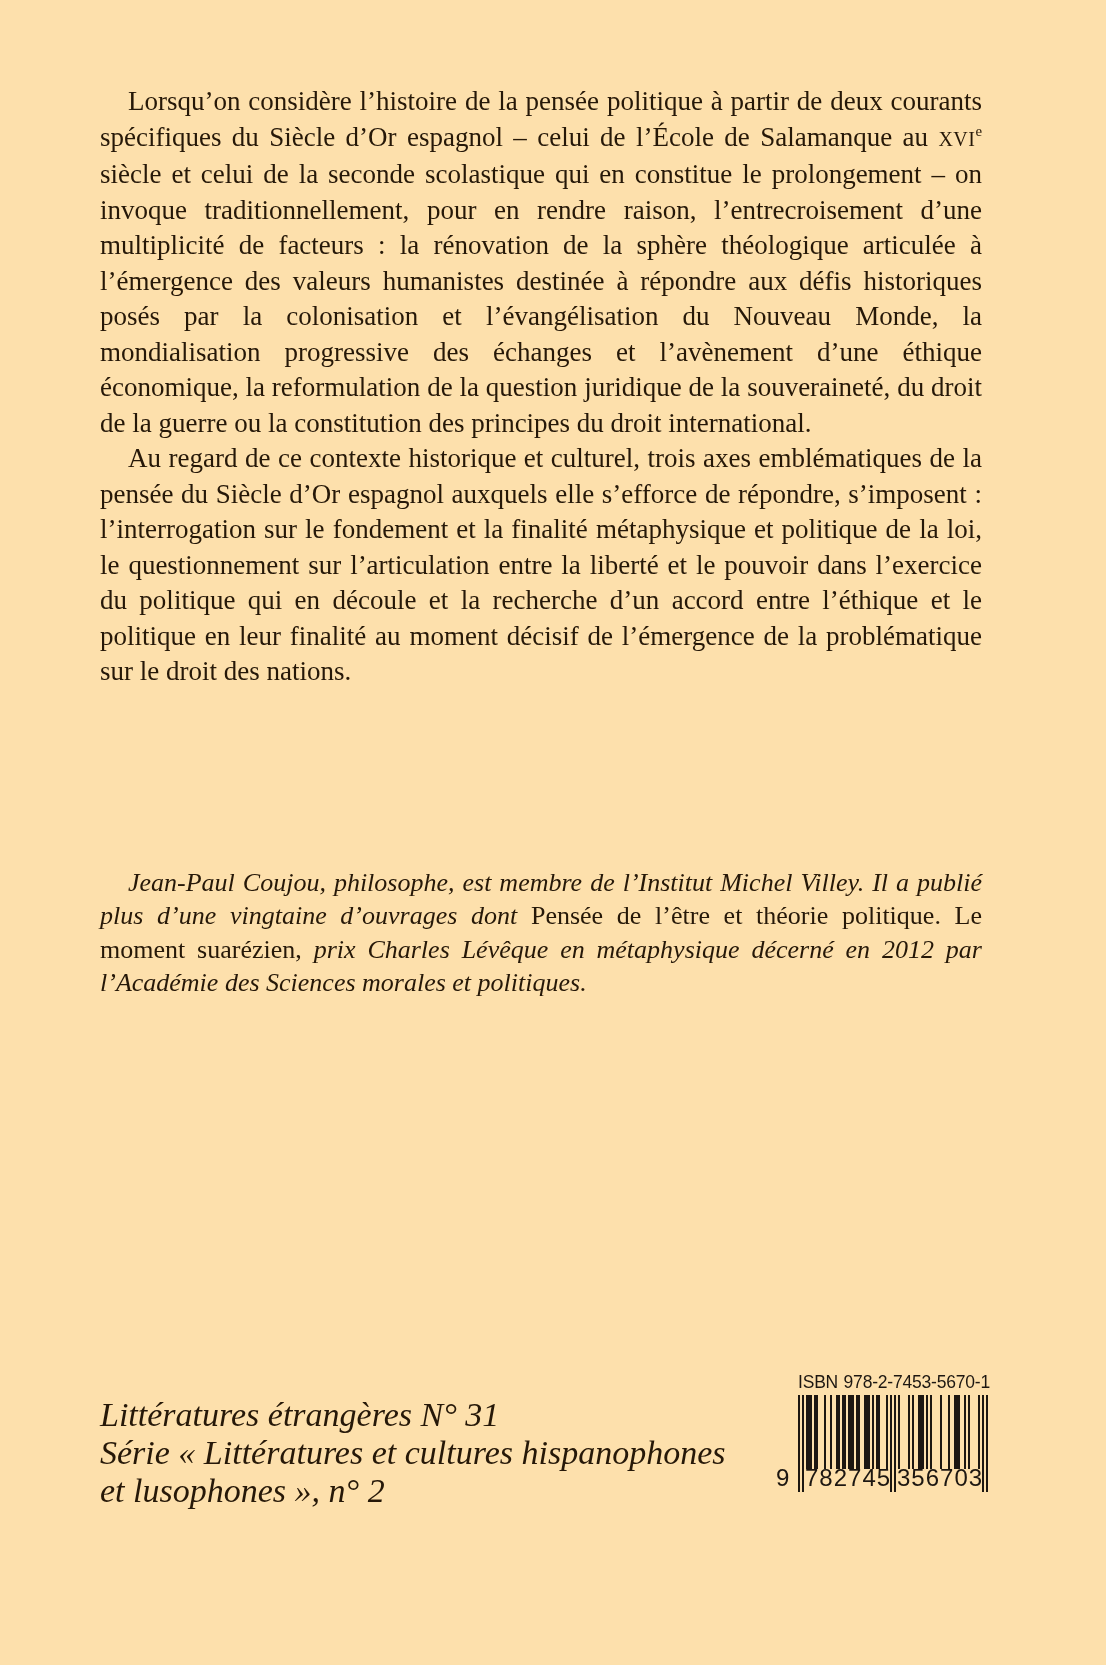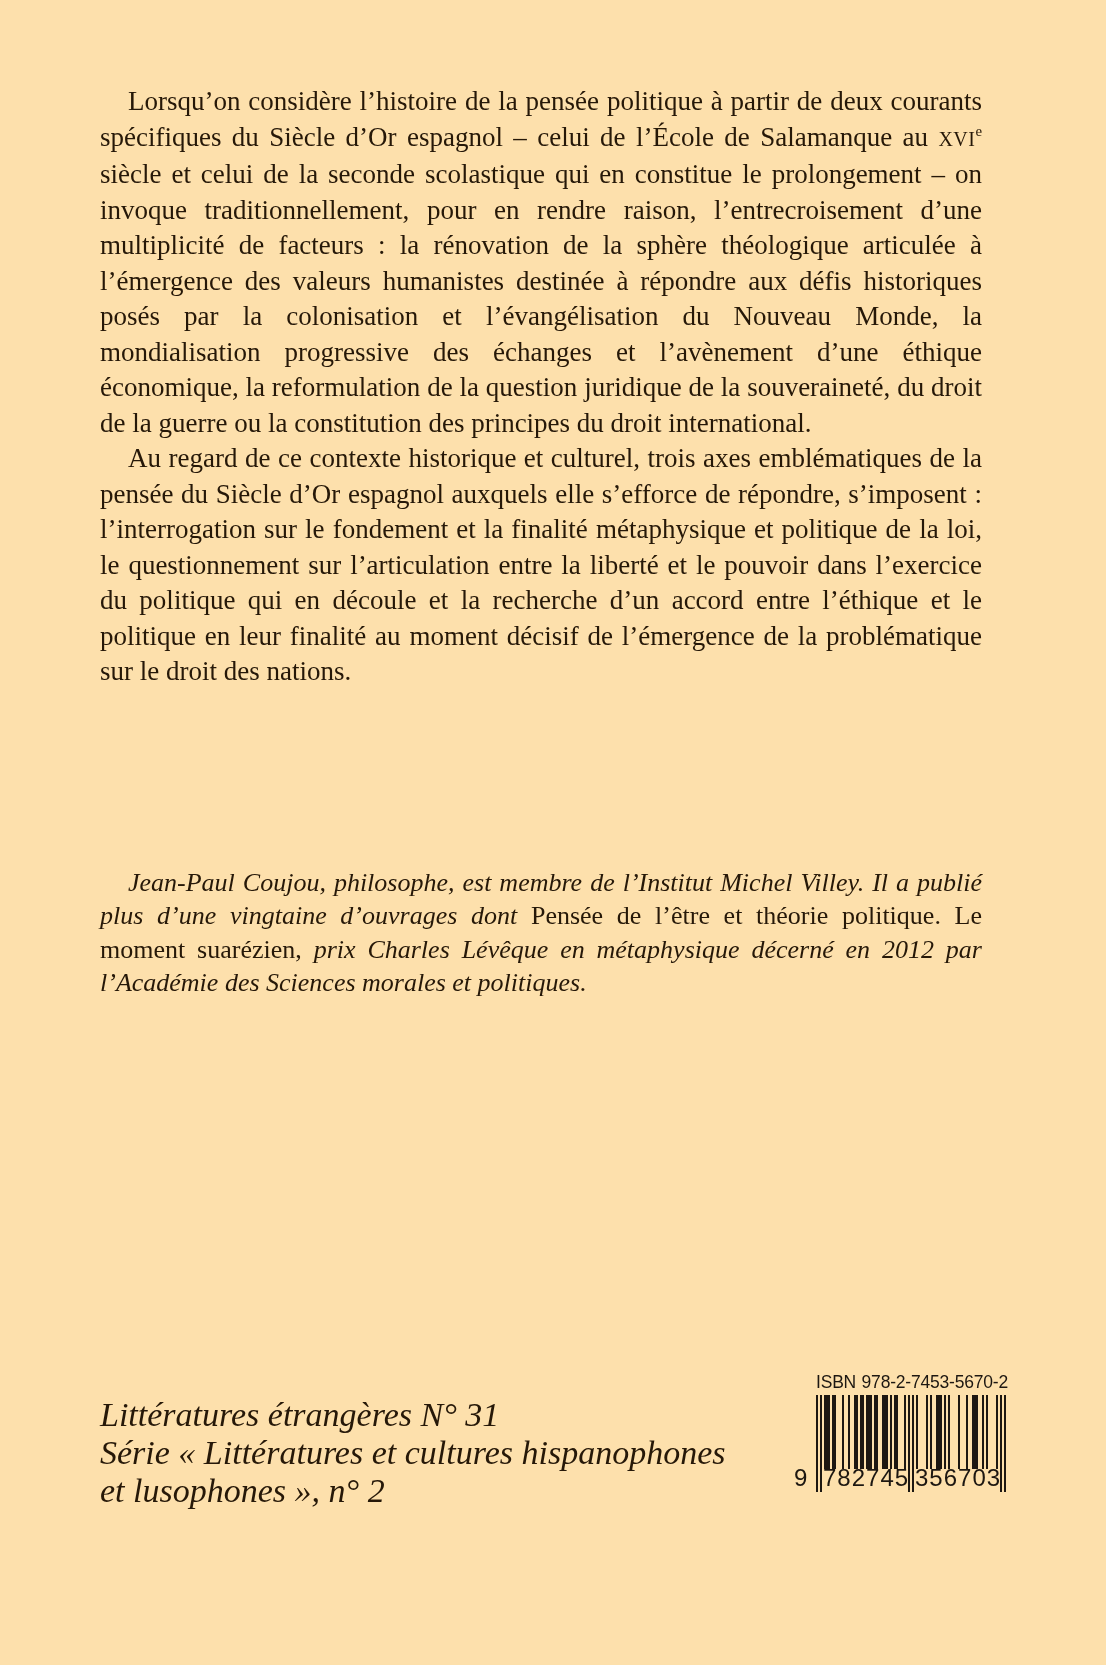--- a/index.html
+++ b/index.html
@@ -25,21 +25,21 @@
     font-size:26px;line-height:33.4px;
     text-align:justify;text-indent:28px;
     font-style:italic;
   }
   .bio .roman{font-style:normal;}
   .series{
     position:absolute;left:100px;top:1396px;
     font-style:italic;font-size:34px;line-height:38px;
   }
   .barcode-block{
-    position:absolute;left:816px;top:1372px;width:190px;
+    position:absolute;left:798px;top:1372px;width:190px;
     font-family:"Liberation Sans","DejaVu Sans",sans-serif;
     color:#1d1711;
   }
   .isbn-line{
     display:flex;justify-content:space-between;align-items:baseline;
     width:192px;font-size:17.5px;letter-spacing:-0.2px;
     margin-bottom:2px;
   }
   .bars-row{position:relative;width:190px;height:97px;}
   .bars-row svg{position:absolute;left:0;top:0;display:block;}
@@ -65,21 +65,21 @@
 
   <div class="series">
     <div>Littératures étrangères N° 31</div>
     <div>Série « Littératures et cultures hispanophones</div>
     <div>et lusophones », n° 2</div>
   </div>
 
   <div class="barcode-block">
     <div class="isbn-line">
       <span>ISBN</span>
-      <span>978-2-7453-5670-2</span>
+      <span>978-2-7453-5670-1</span>
     </div>
     <div class="bars-row">
       <svg id="barcode-svg" width="190" height="97">
           <rect x="0" y="0" width="2" height="97" fill="#1d1711"></rect>
           <rect x="4" y="0" width="2" height="97" fill="#1d1711"></rect>
           <rect x="8" y="0" width="2" height="74" fill="#1d1711"></rect>
           <rect x="10" y="0" width="2" height="74" fill="#1d1711"></rect>
           <rect x="12" y="0" width="2" height="74" fill="#1d1711"></rect>
           <rect x="16" y="0" width="2" height="74" fill="#1d1711"></rect>
           <rect x="18" y="0" width="2" height="74" fill="#1d1711"></rect>

